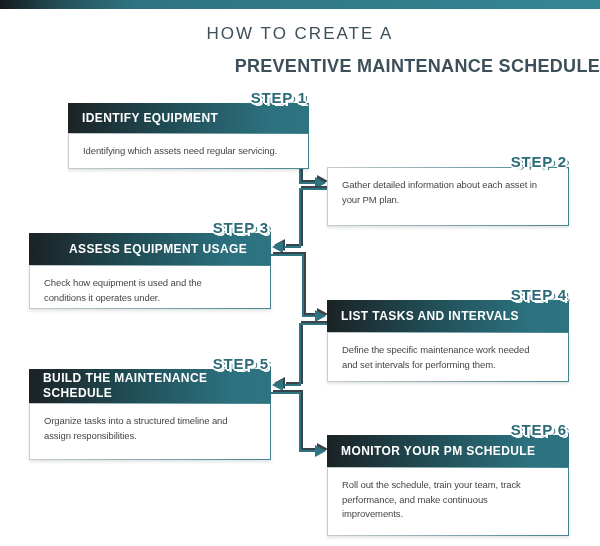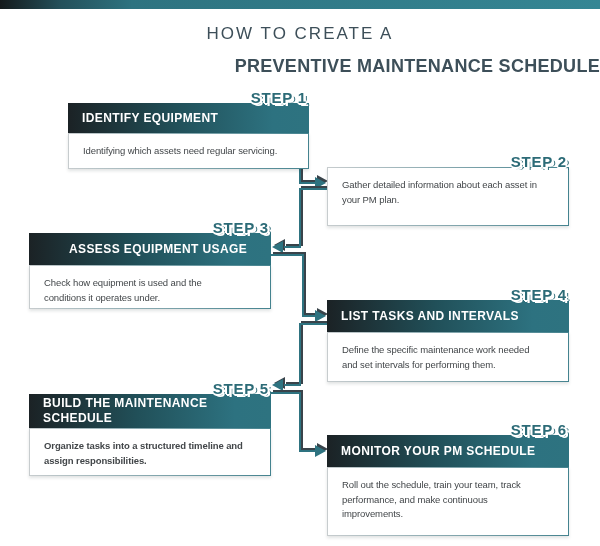--- a/index.html
+++ b/index.html
@@ -65,21 +65,21 @@
     box-shadow:0 2px 3px rgba(40,55,60,0.14);
     padding:10px 10px 0 14px;
     font-size:9.5px;line-height:1.55;letter-spacing:-0.1px;color:var(--body-col);
     white-space:pre-line;
   }
   
   .s1{left:30px;top:103px;width:241px;margin-left:38px;} .s1 .step-header{height:30px;} .s1 .step-body{height:36px;}
   .s2{left:327px;top:167px;} .s2 .step-header{height:31px;} .s2 .step-body{height:59px;}
   .s3{left:29px;top:233px;}  .s3 .step-header{height:32px;padding-left:40px;} .s3 .step-body{height:44px;}
   .s4{left:327px;top:300px;} .s4 .step-header{height:32px;} .s4 .step-body{height:50px;}
-  .s5{left:29px;top:369px;margin-top:25px;}  .s5 .step-header{height:34px;} .s5 .step-body{height:48px;font-weight:bold;}
+  .s5{left:29px;top:369px;}  .s5 .step-header{height:34px;} .s5 .step-body{height:57px;}
   .s6{left:327px;top:435px;} .s6 .step-header{height:32px;} .s6 .step-body{height:69px;}
 </style>
 </head>
 <body>
 
 <div class="canvas">
 
   <div class="top-bar"></div>
 
   <div class="title-block">

